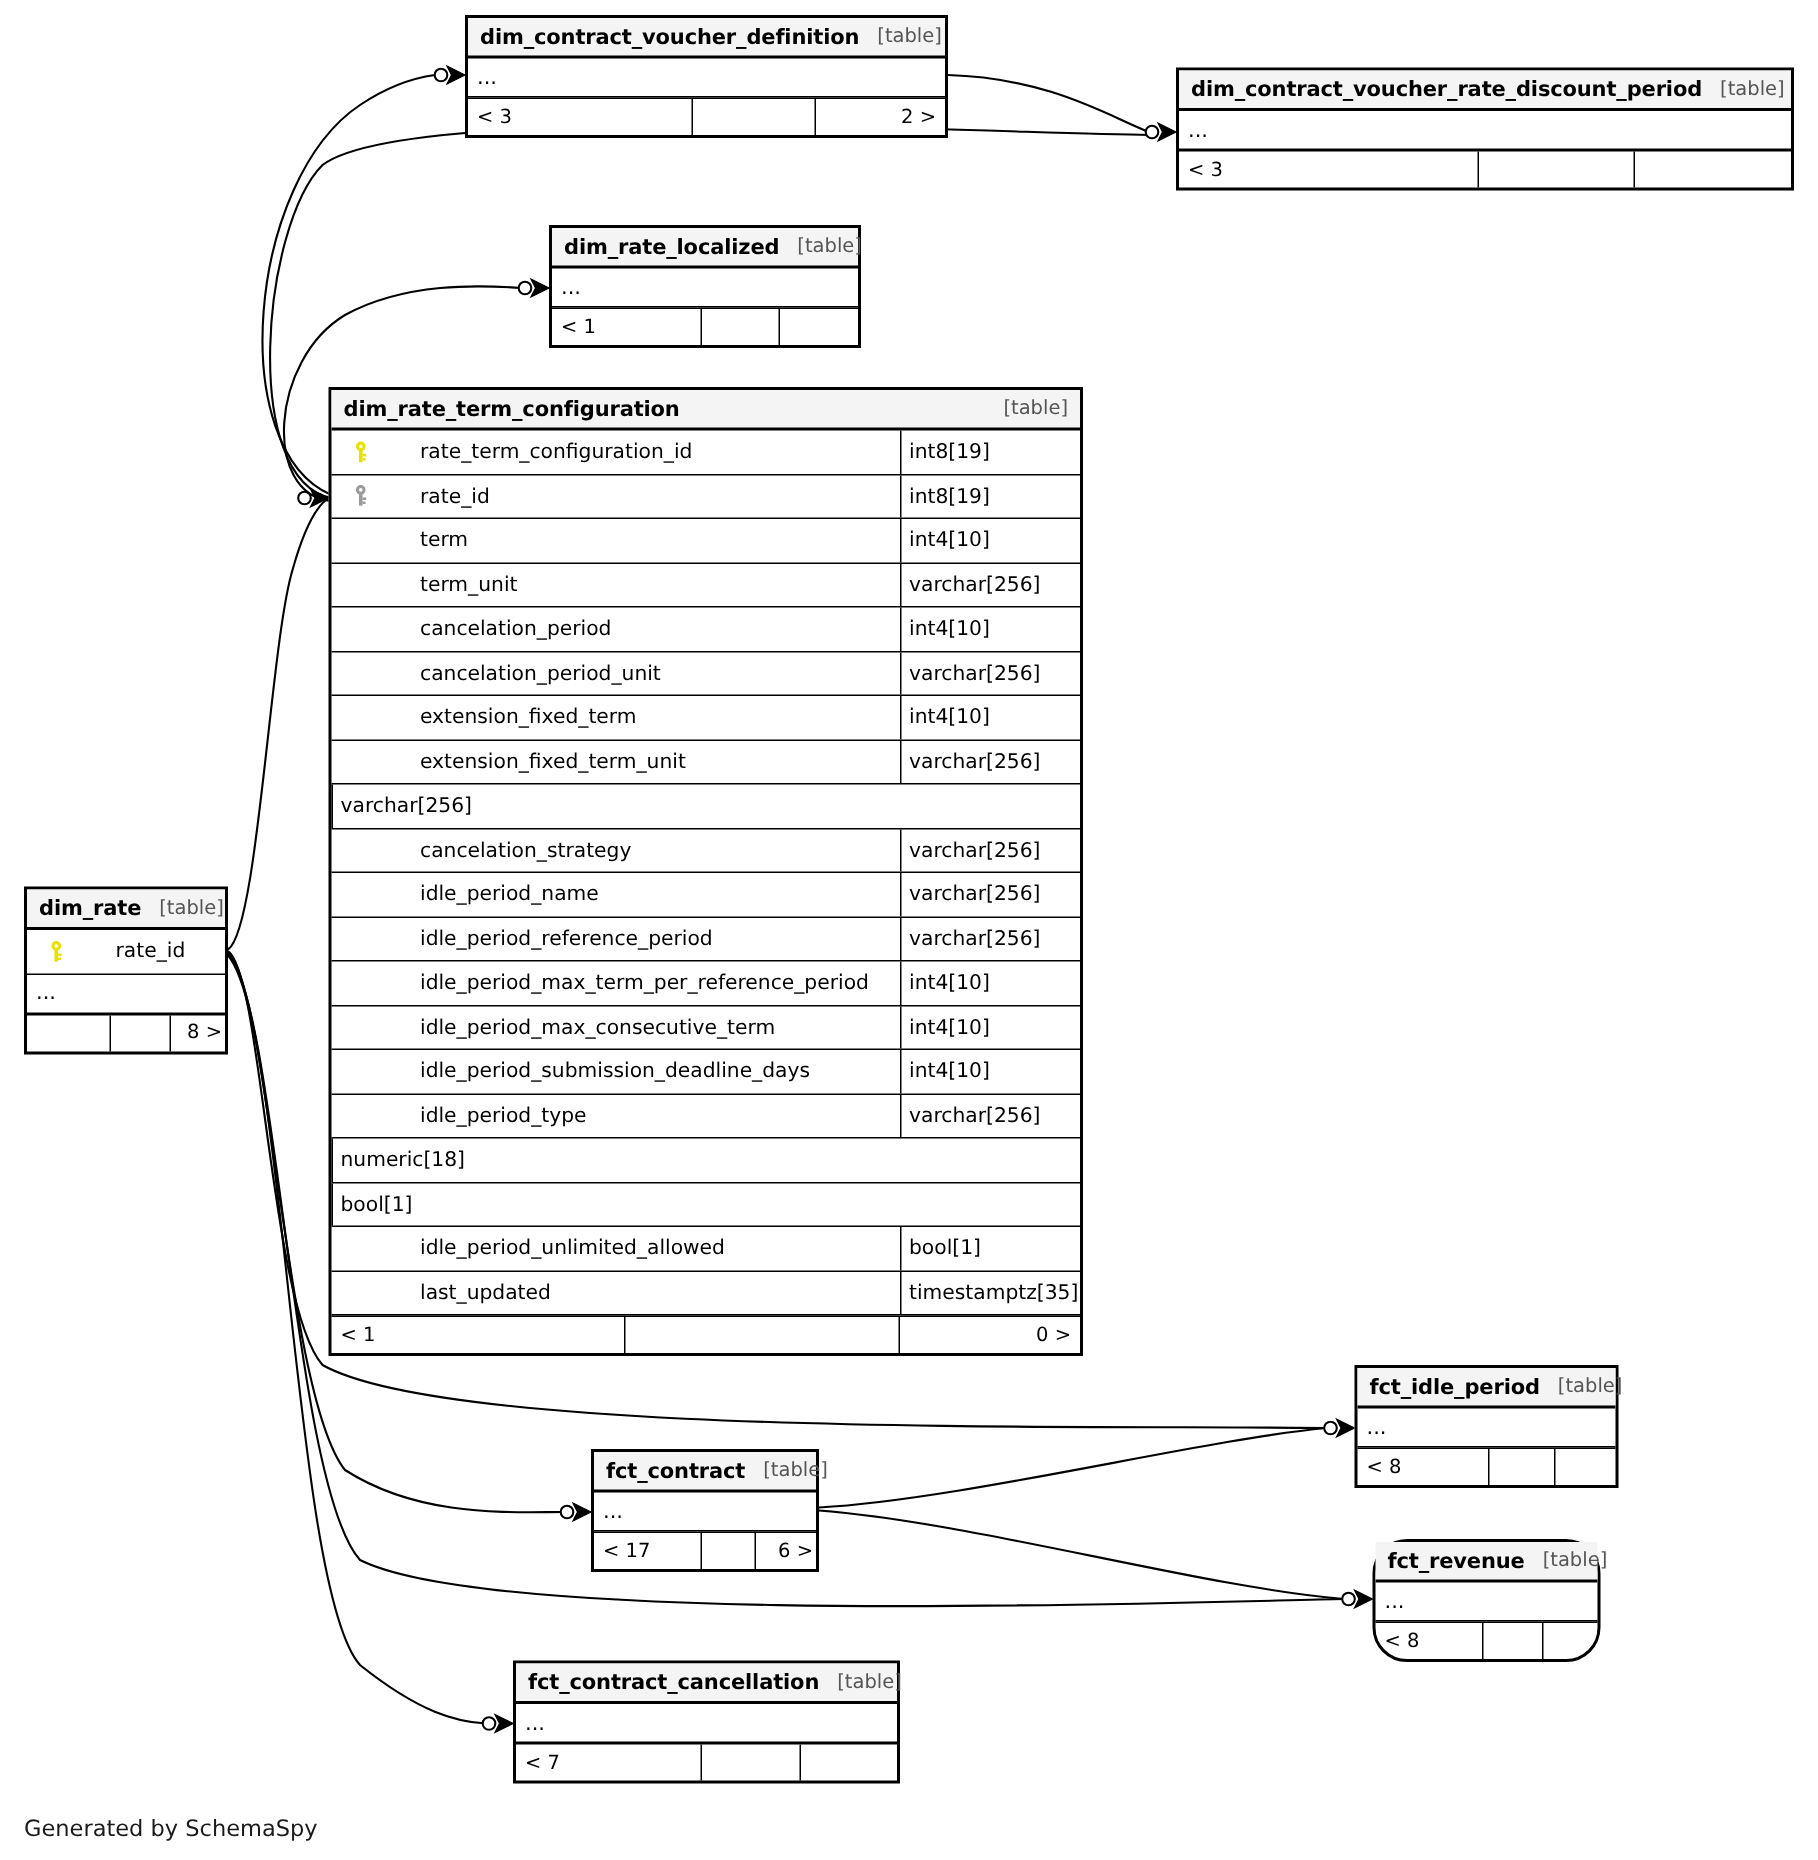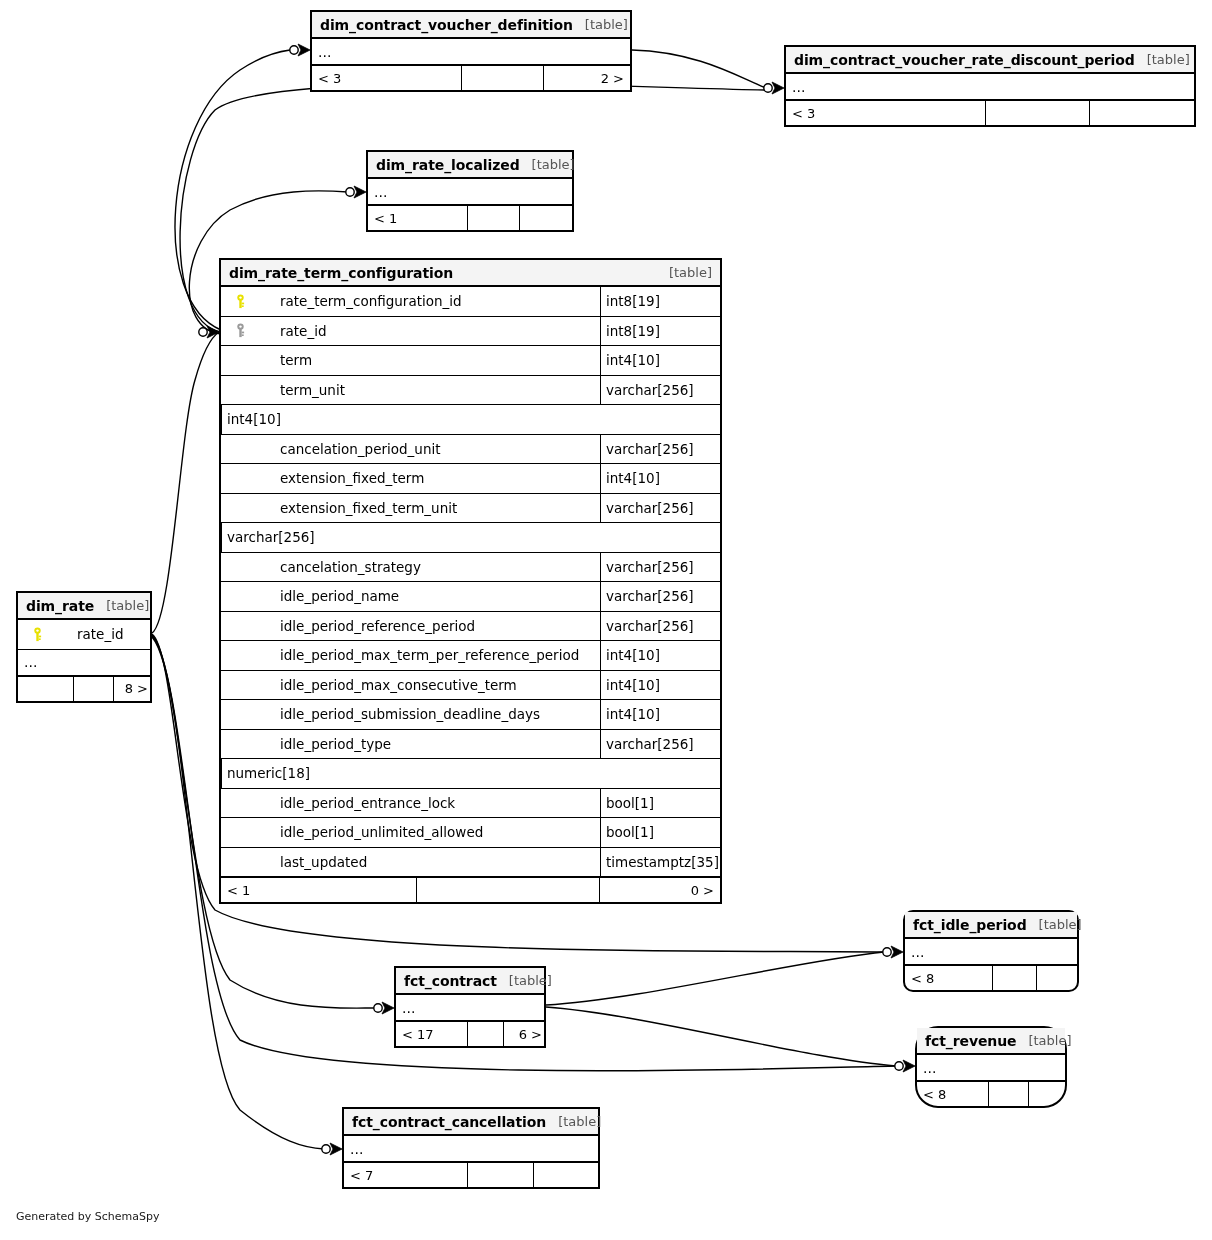--- a/index.html
+++ b/index.html
@@ -114,21 +114,21 @@
     box-sizing: border-box;
     padding: 0 6px;
     border-right: 1px solid #000000;
     overflow: hidden;
   }
   .foot-cell:last-child { border-right: none; }
   .foot-left { justify-content: flex-start; }
   .foot-right { justify-content: flex-end; }
   .credit {
     position: absolute;
-    font-size: 11px;
+    font-size: 15px;
     color: #1a1a1a;
     white-space: nowrap;
   }
   svg.keyicon { display:block; }
 </style>
 </head>
 <body>
 
 <div id="canvas">
   <svg id="edges" viewBox="0 0 1212 1240" xmlns="http://www.w3.org/2000/svg">
@@ -256,20 +256,24 @@
           <div class="col-type" style="width: 120px;">int4[10]</div>
         </div>
         <div class="col-row">
           <div class="col-name">
             <span class="keyslot"></span>
             <span>term_unit</span>
           </div>
           <div class="col-type" style="width: 120px;">varchar[256]</div>
         </div>
         <div class="col-row">
+          <div class="col-name">
+            <span class="keyslot"></span>
+            <span>cancelation_period</span>
+          </div>
           <div class="col-type" style="width: 120px;">int4[10]</div>
         </div>
         <div class="col-row">
           <div class="col-name">
             <span class="keyslot"></span>
             <span>cancelation_period_unit</span>
           </div>
           <div class="col-type" style="width: 120px;">varchar[256]</div>
         </div>
         <div class="col-row">
@@ -335,24 +339,20 @@
           <div class="col-name">
             <span class="keyslot"></span>
             <span>idle_period_type</span>
           </div>
           <div class="col-type" style="width: 120px;">varchar[256]</div>
         </div>
         <div class="col-row">
           <div class="col-type" style="width: 120px;">numeric[18]</div>
         </div>
         <div class="col-row">
-          <div class="col-name">
-            <span class="keyslot"></span>
-            <span>idle_period_entrance_lock</span>
-          </div>
           <div class="col-type" style="width: 120px;">bool[1]</div>
         </div>
         <div class="col-row">
           <div class="col-name">
             <span class="keyslot"></span>
             <span>idle_period_unlimited_allowed</span>
           </div>
           <div class="col-type" style="width: 120px;">bool[1]</div>
         </div>
         <div class="col-row">
@@ -387,21 +387,21 @@
             <span>rate_id</span>
           </div>
         </div>
         <div class="ellipsis-row">...</div>
         <div class="foot-row">
           <div class="foot-cell foot-left" style="width: 56px; flex: 0 0 56px;"></div>
           <div class="foot-cell foot-left" style="width: 40px; flex: 0 0 40px;"></div>
           <div class="foot-cell foot-right" style="width: 40px; flex: 0 0 40px;">8 &gt;</div>
         </div>
       </div>
-      <div class="table-box" style="left: 903px; top: 910px; width: 176px; border-radius: 10px;">
+      <div class="table-box" style="left: 903px; top: 910px; width: 176px;">
         <div class="tbl-header">
           <span class="tbl-name">fct_idle_period</span>
           <span class="tbl-tag">[table]</span>
         </div>
         <div class="ellipsis-row">...</div>
         <div class="foot-row">
           <div class="foot-cell foot-left" style="width: 88px; flex: 0 0 88px;">&lt; 8</div>
           <div class="foot-cell foot-left" style="width: 44px; flex: 0 0 44px;"></div>
           <div class="foot-cell foot-right" style="width: 44px; flex: 0 0 44px;"></div>
         </div>

